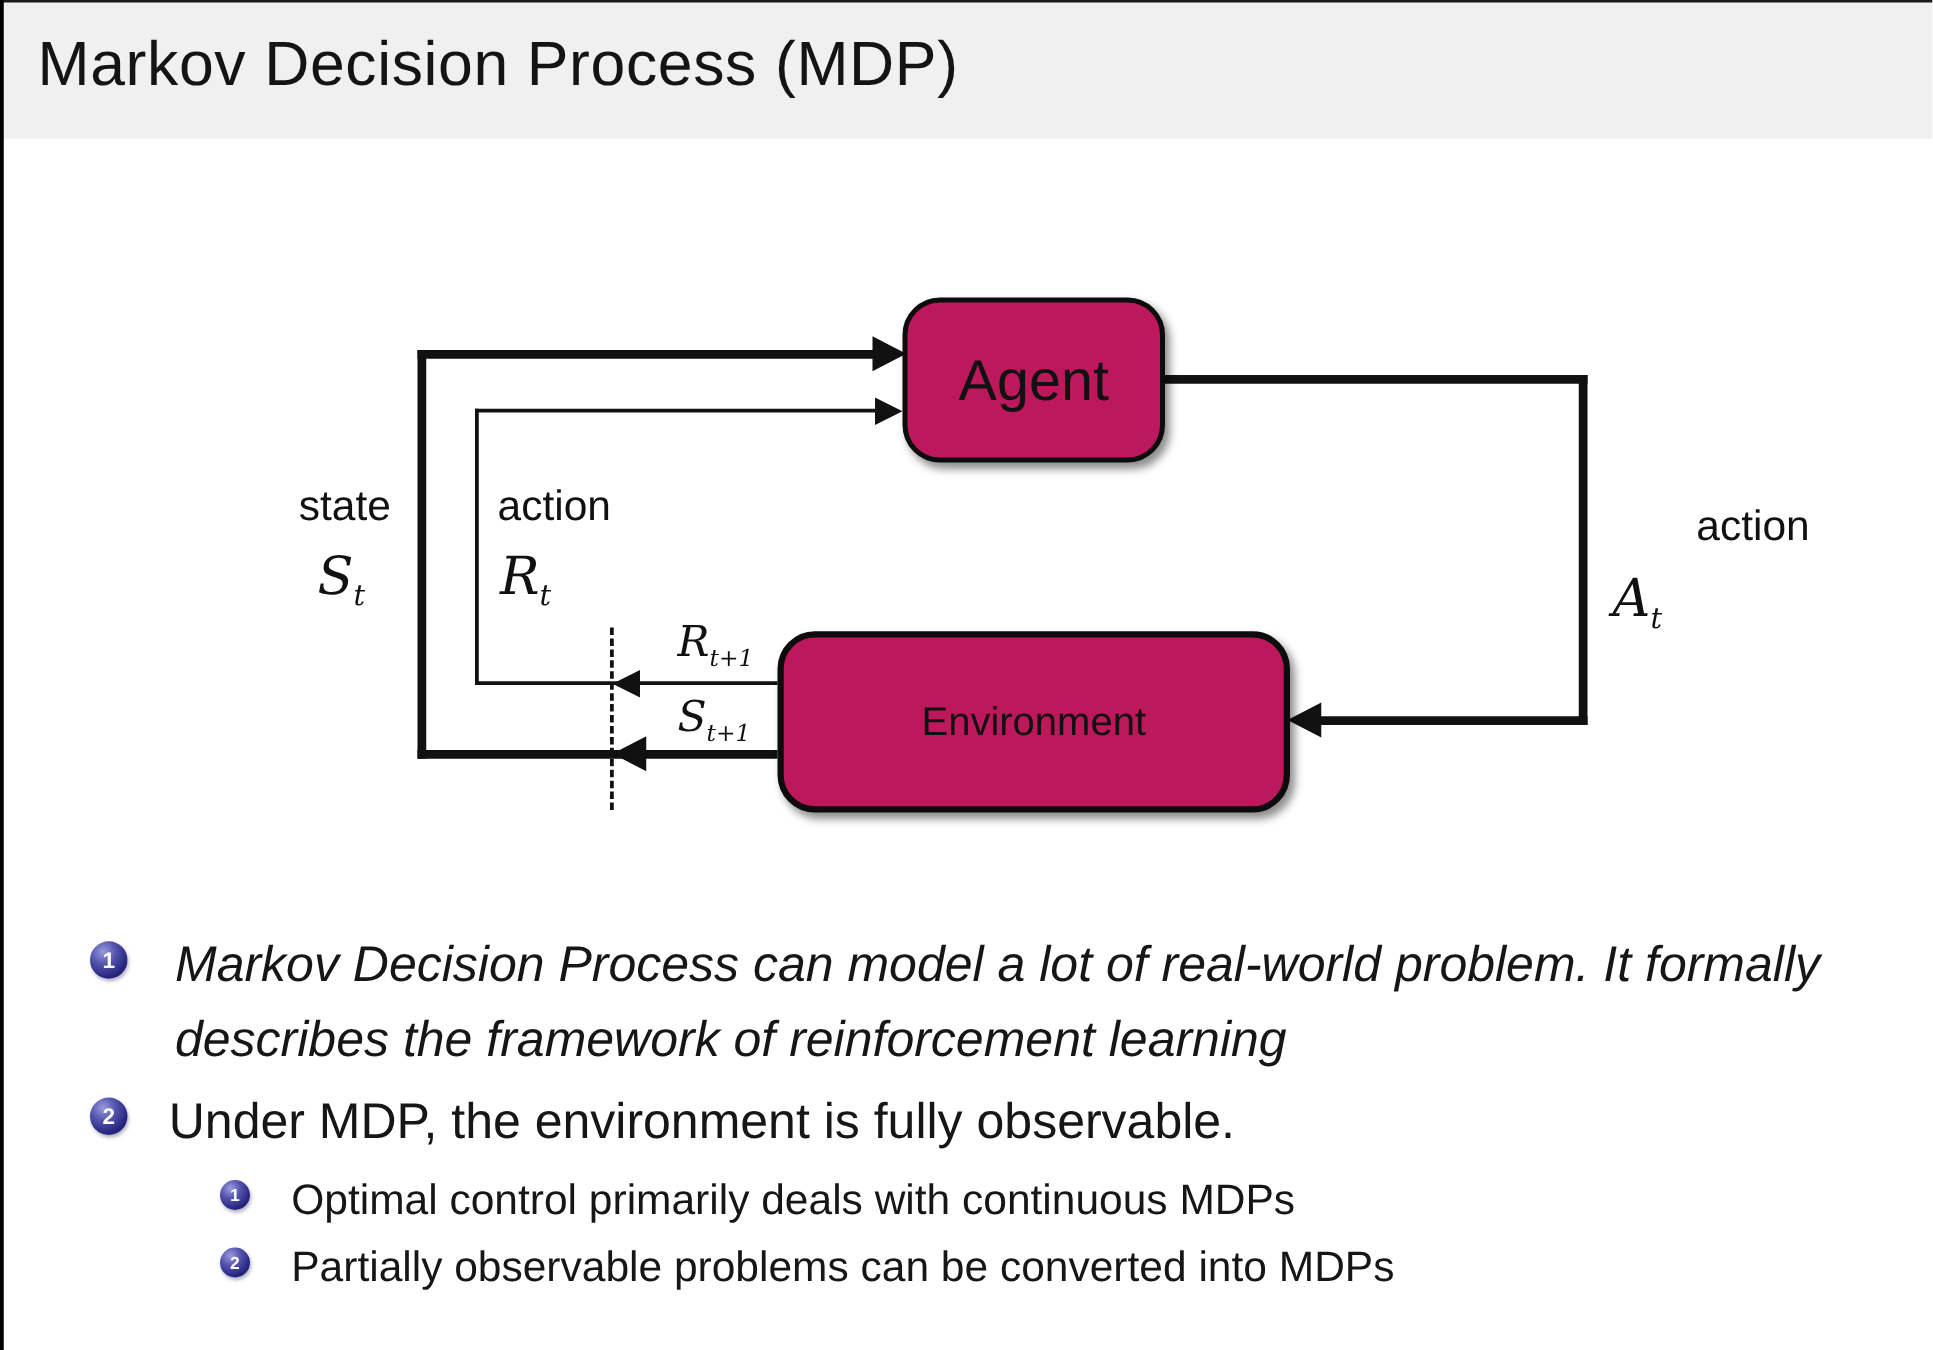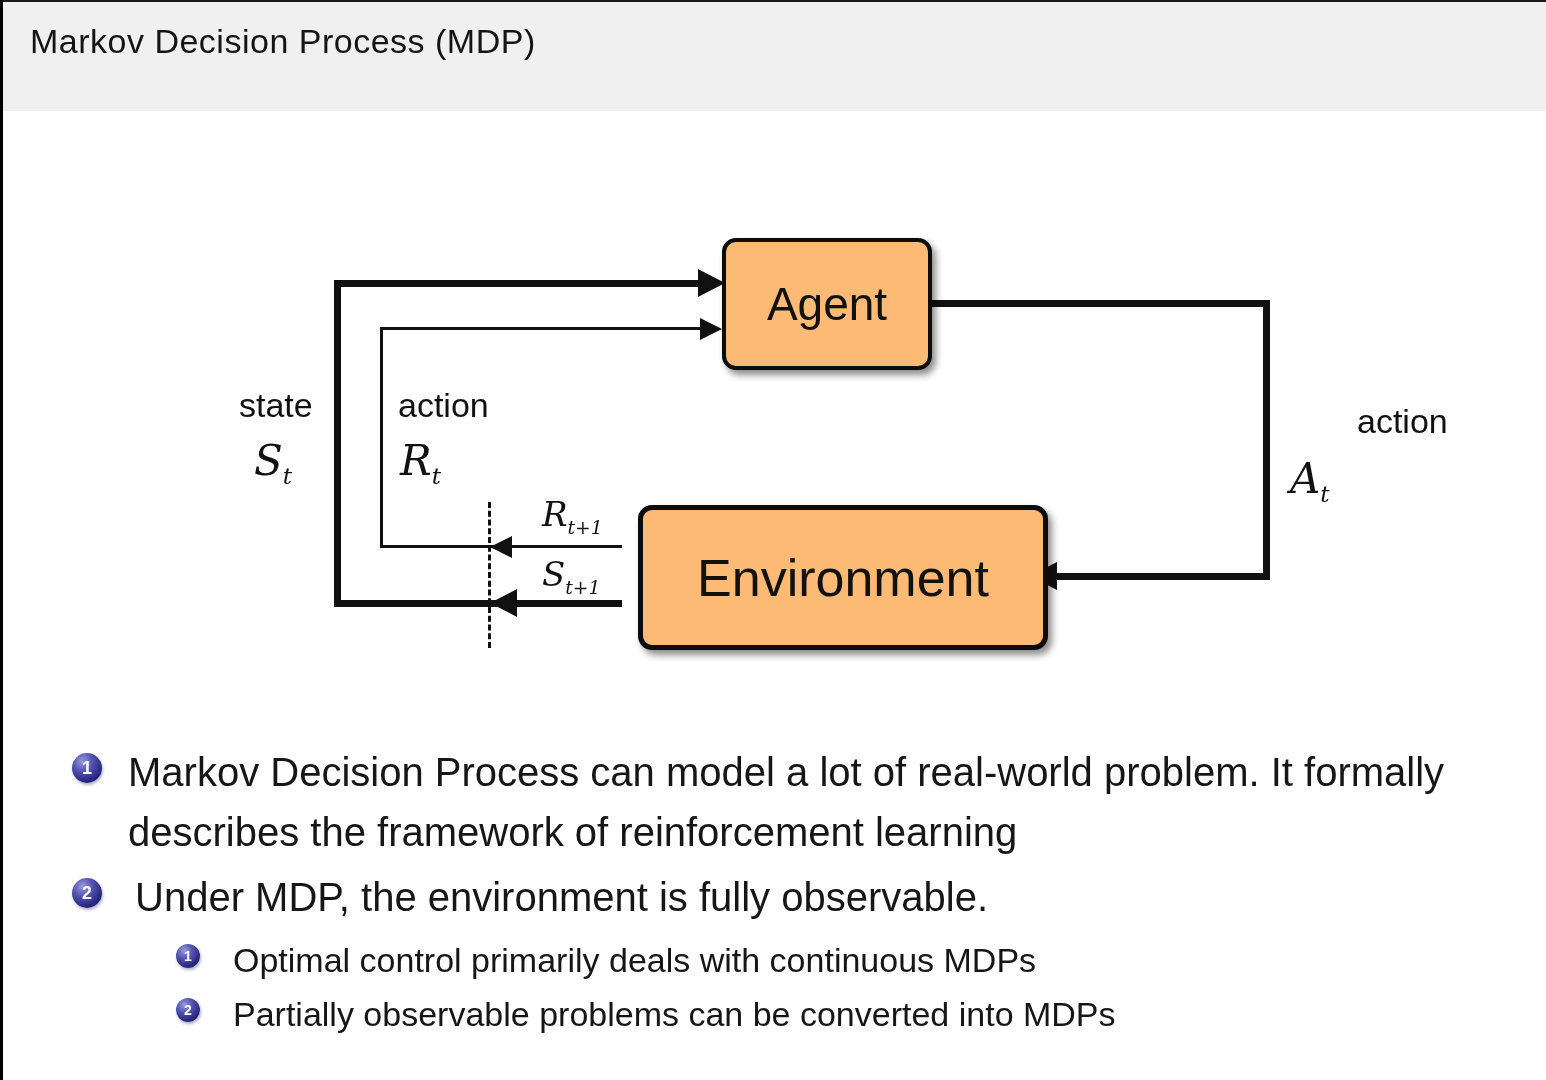--- a/index.html
+++ b/index.html
@@ -8,34 +8,34 @@
     position:relative;
     background:#ffffff;
     font-family:"Liberation Sans", sans-serif;
     color:#141414;
     overflow:hidden;
   }
   .top-strip { position:absolute; left:0; top:0; width:1546px; height:2px; background:#1a1a1a; z-index:20; }
   .left-strip { position:absolute; left:0; top:0; width:3px; height:1080px; background:#000; z-index:20; }
 
   .header { position:absolute; left:0; top:0; width:1546px; height:111px; background:#f0f0f0; }
-  .title { position:absolute; left:30px; top:22px; font-size:34px; letter-spacing:0.5px; color:#141414; }
+  .title { position:absolute; left:30px; top:22px; font-size:50px; letter-spacing:0.5px; color:#141414; }
 
   
   .diagram { position:absolute; left:0; top:0; width:1546px; height:720px; }
 
   .node {
-    position:absolute; background:#fdba74; border:4px solid #0c0c0c; border-radius:14px;
+    position:absolute; background:#be185d; border:4px solid #0c0c0c; border-radius:30px;
     display:flex; align-items:center; justify-content:center;
     font-size:46px; color:#111;
     box-shadow:4px 5px 7px rgba(0,0,0,0.45);
     z-index:5;
   }
   .node.agent { left:722px; top:238px; width:210px; height:132px; }
-  .node.env   { left:622px; top:505px; width:410px; height:145px; border-width:5px; font-size:52px;margin-left:16px; }
+  .node.env   { left:622px; top:505px; width:410px; height:145px; border-width:5px; font-size:32px; }
 
   .line { position:absolute; background:#111; z-index:2; }
 
   .arr { position:absolute; width:0; height:0; z-index:3; }
   .arr.right-big  { border-top:14px solid transparent; border-bottom:14px solid transparent; border-left:27px solid #111; }
   .arr.right-sm   { border-top:11px solid transparent; border-bottom:11px solid transparent; border-left:22px solid #111; }
   .arr.left-big   { border-top:14px solid transparent; border-bottom:14px solid transparent; border-right:27px solid #111; }
   .arr.left-sm    { border-top:11px solid transparent; border-bottom:11px solid transparent; border-right:22px solid #111; }
 
   .dashed-v { position:absolute; left:488px; top:502px; height:146px; width:0; border-left:3px dashed #111; z-index:2; }
@@ -108,21 +108,21 @@
 
   <div class="dlabel math small" style="left:542px; top:494px;"><span>R</span><sub>t+1</sub></div>
   <div class="dlabel math small" style="left:542px; top:554px;"><span>S</span><sub>t+1</sub></div>
 </div>
 
 <div>
 
   <div class="ball" style="left:72px; top:753px;">
       <span>1</span>
     </div>
-  <div class="btext" style="left:128px; top:742px; width:1370px;">Markov Decision Process can model a lot of real-world problem. It formally describes the framework of reinforcement learning</div>
+  <div class="btext" style="left:140px; top:742px; width:1370px;font-style:italic;">Markov Decision Process can model a lot of real-world problem. It formally describes the framework of reinforcement learning</div>
 
   <div class="ball" style="left:72px; top:878px;">
       <span>2</span>
     </div>
   <div class="btext" style="left:135px; top:867px; width:1370px;">Under MDP, the environment is fully observable.</div>
 
   <div class="ball small" style="left:176px; top:944px;">
       <span>1</span>
     </div>
   <div class="btext sub" style="left:233px; top:934px; width:1280px;">Optimal control primarily deals with continuous MDPs</div>

